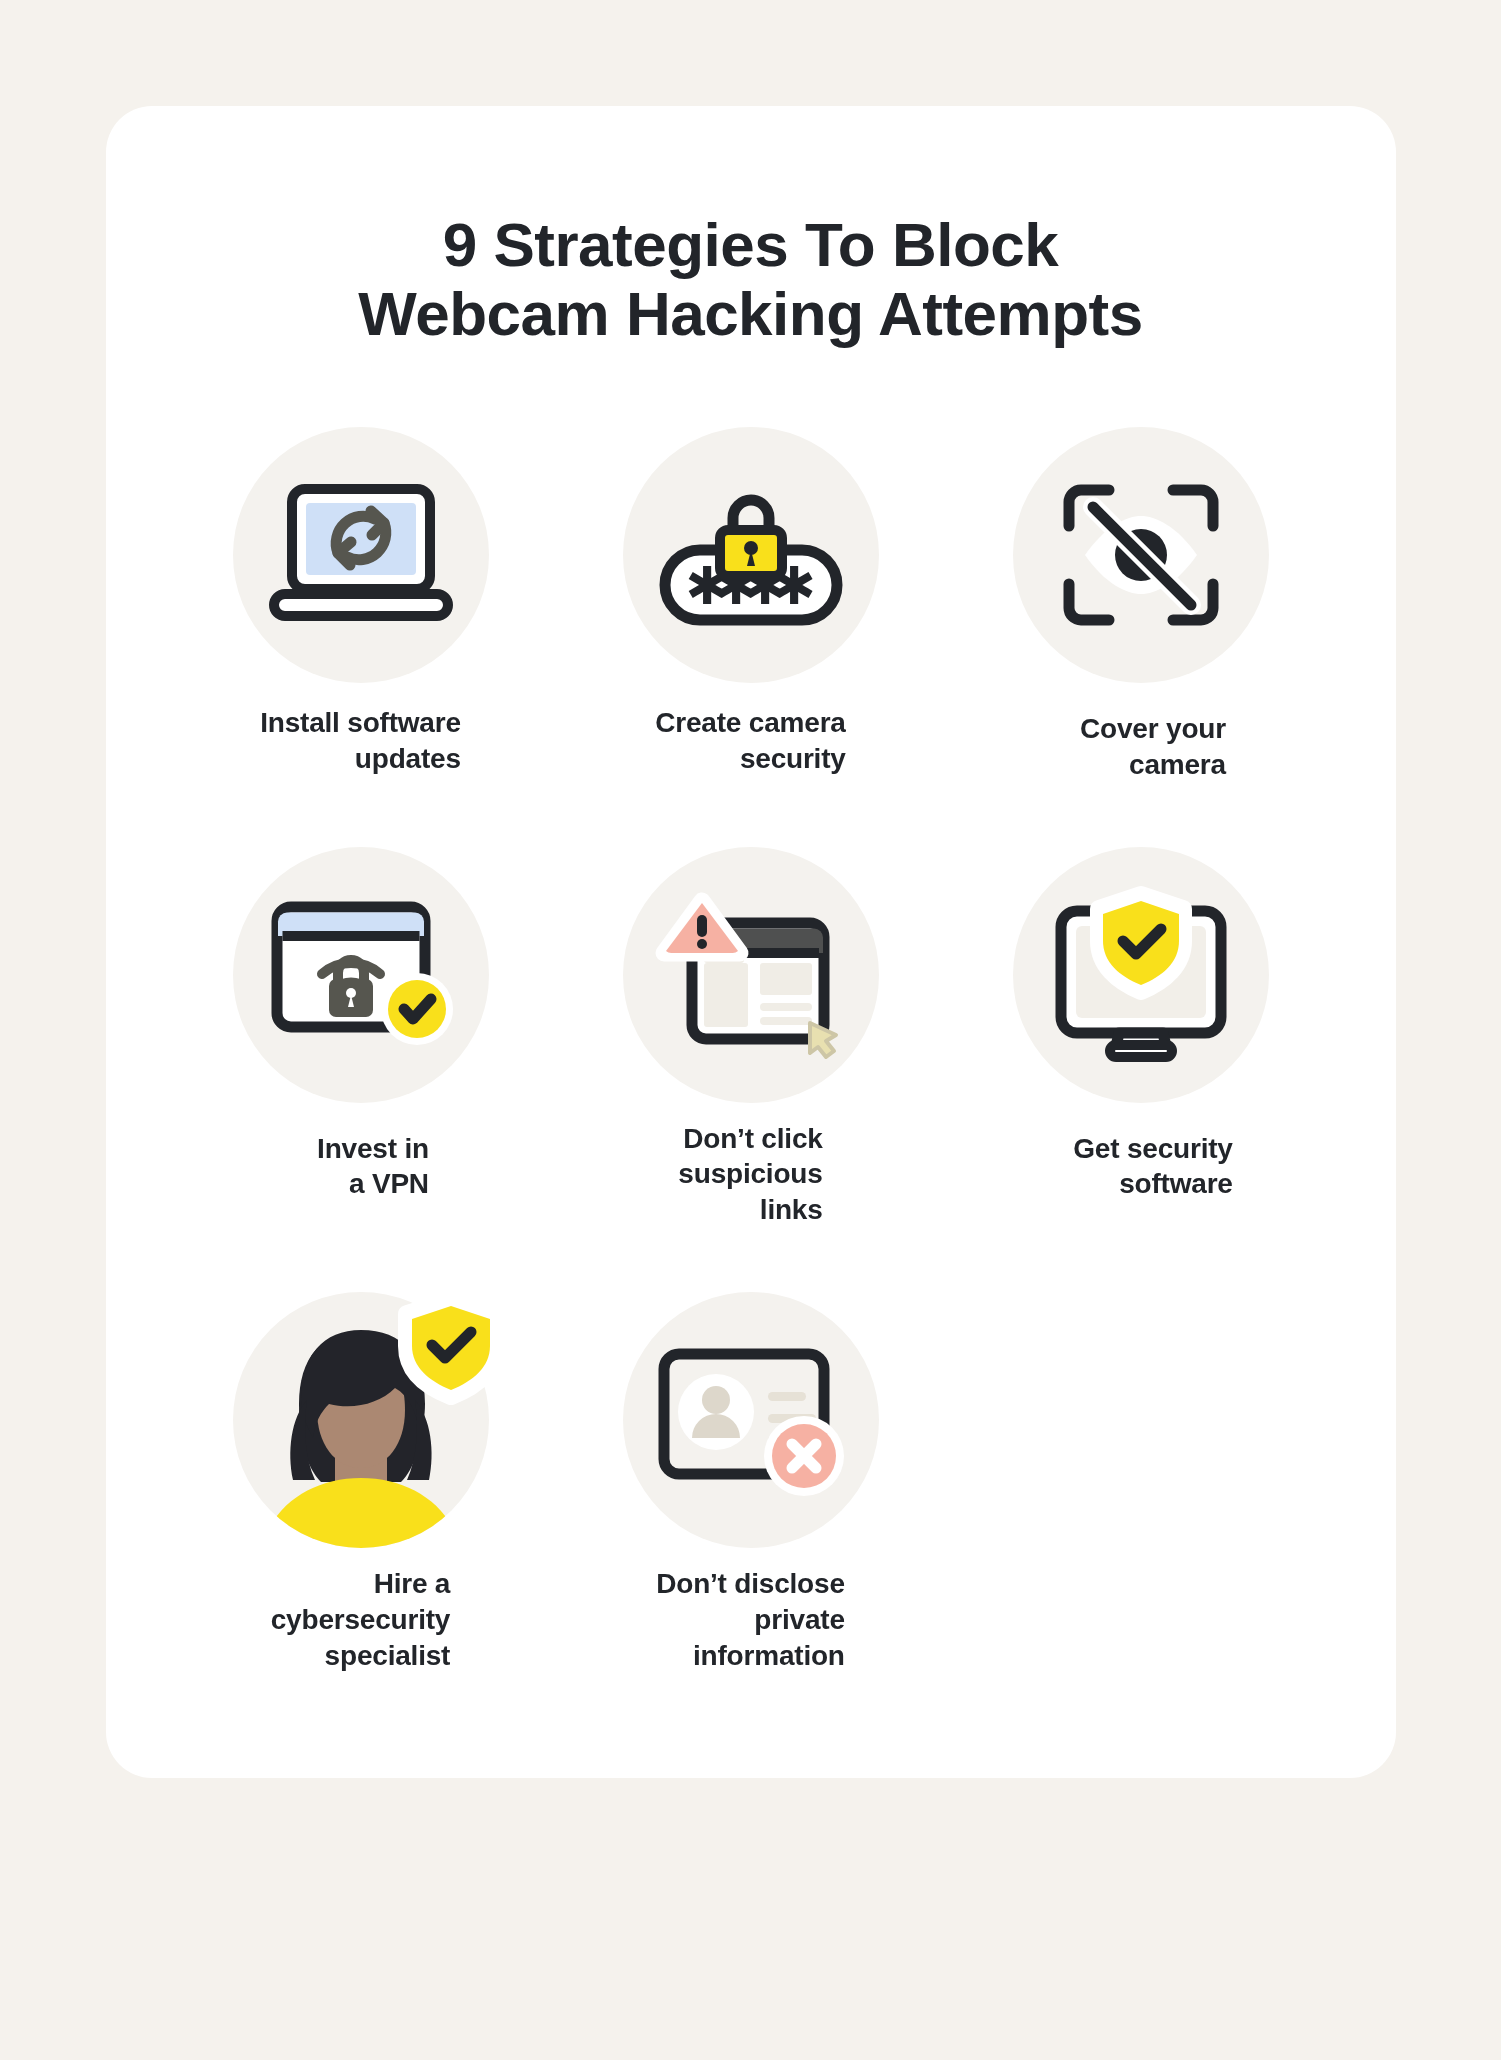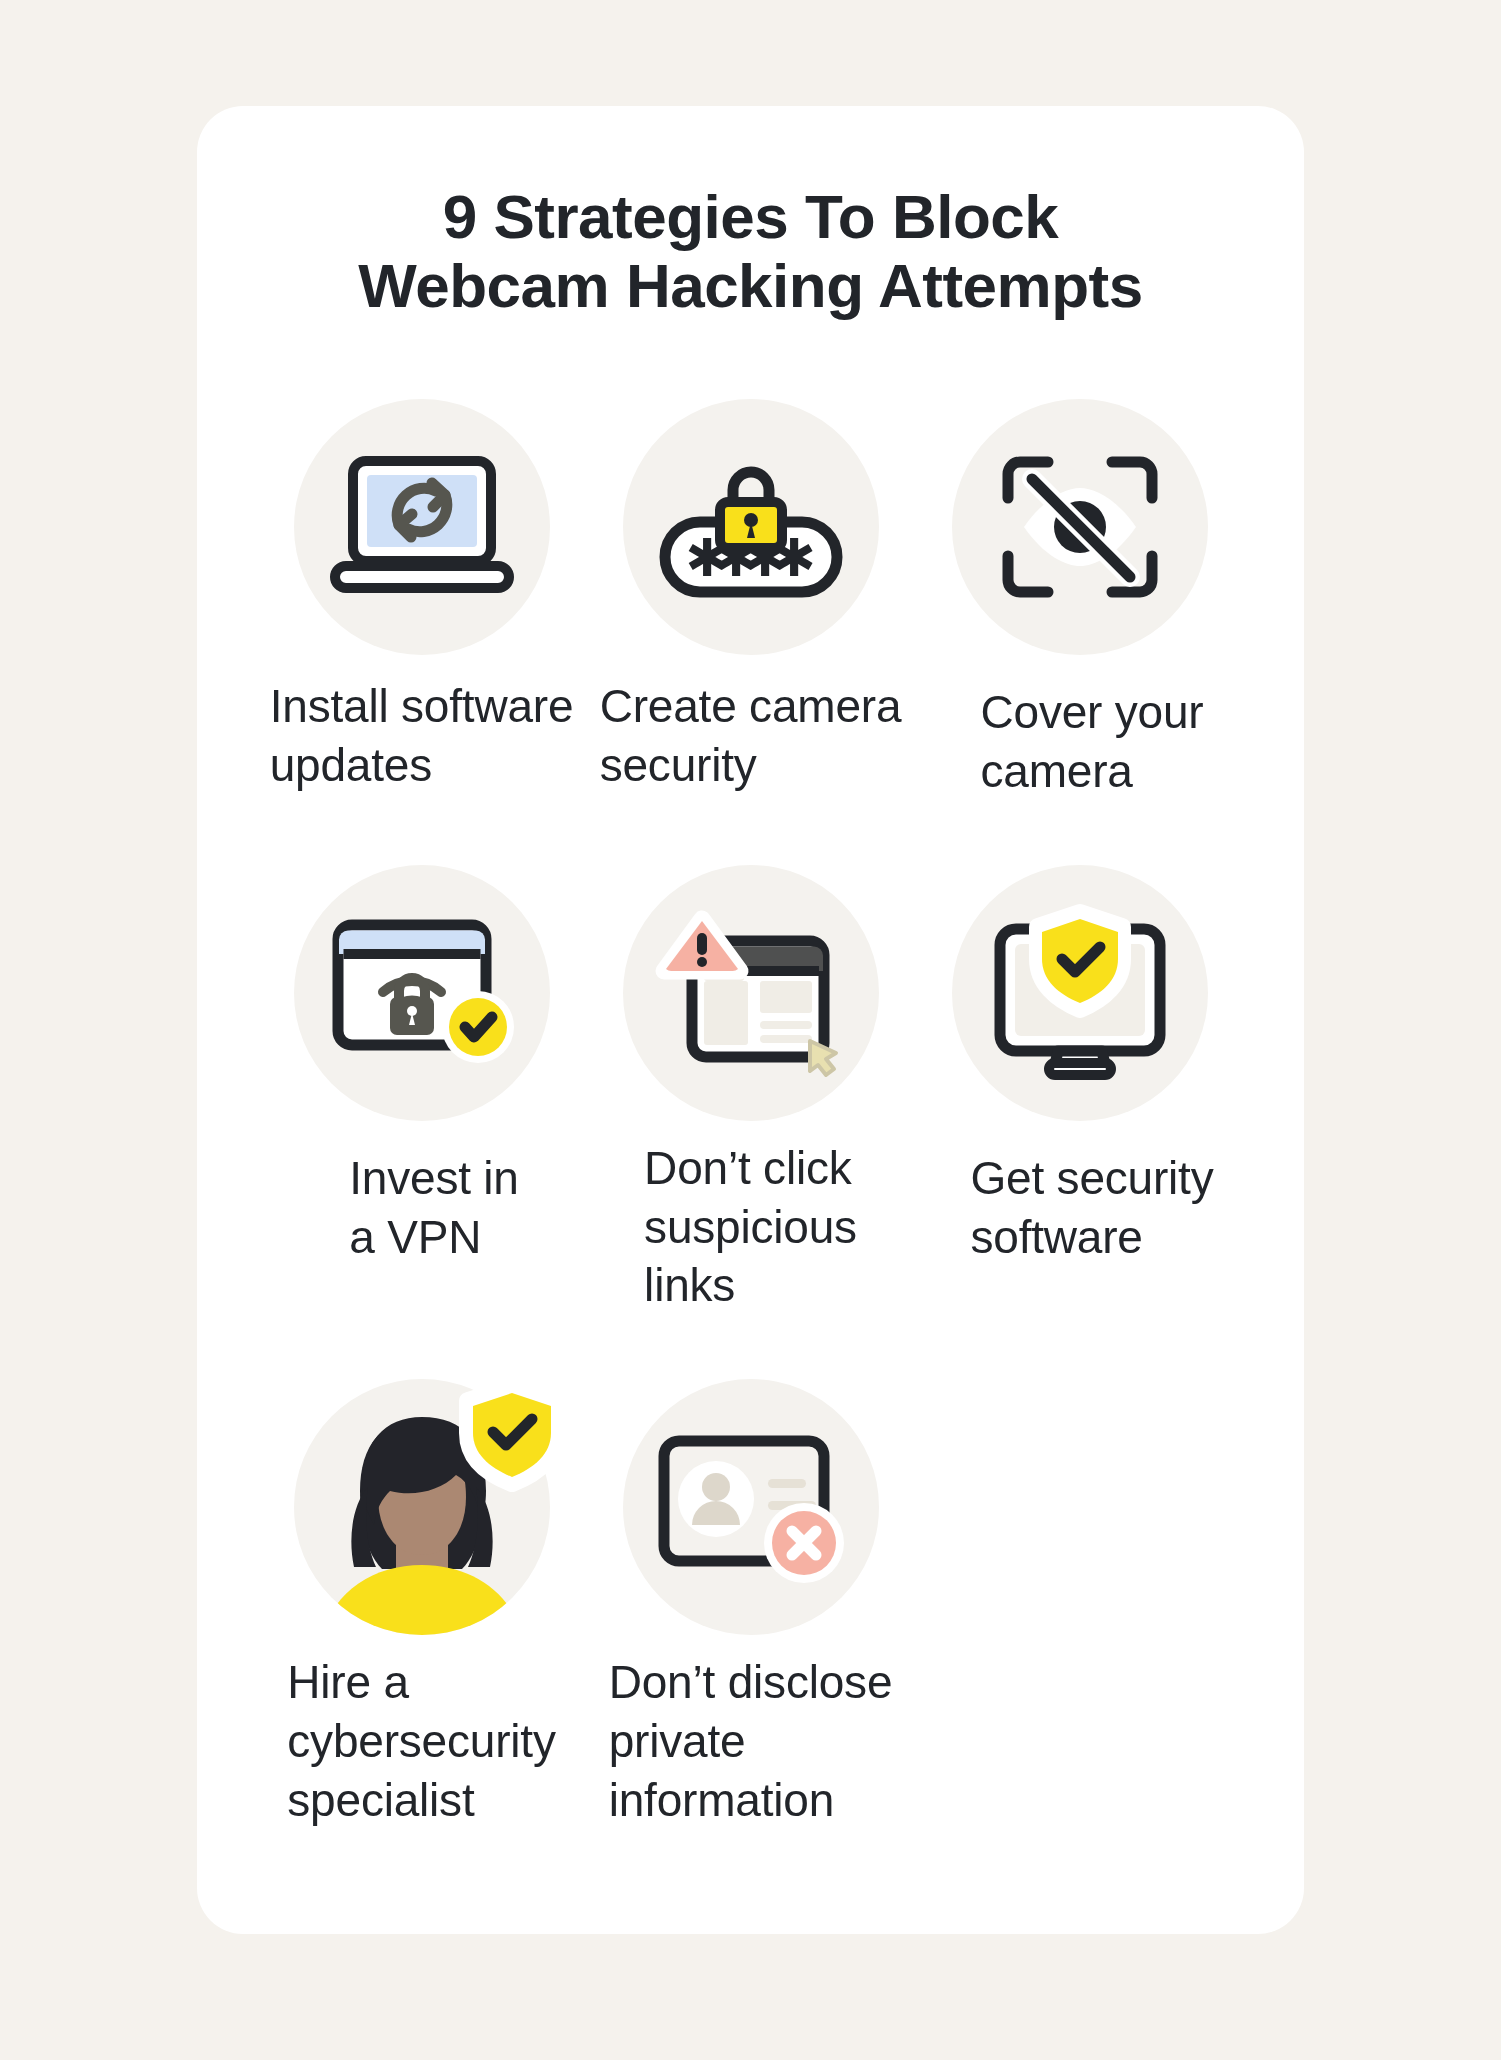--- a/index.html
+++ b/index.html
@@ -18,25 +18,25 @@
     width: 1501px;
     height: 2060px;
     background: #f5f2ed;
     display: flex;
     align-items: flex-start;
     justify-content: center;
   }
 
   .card {
     position: relative;
-    width: 1107px;
+    width: 1290px;
     margin-top: 106px;
     background: #ffffff;
     border-radius: 46px;
-    padding: 76px 60px 104px 60px;
+    padding: 104px 60px 104px 60px;
   }
 
   
   .title {
     text-align: center;
     font-size: 62px;
     line-height: 1.12;
     font-weight: 700;
     letter-spacing: -0.5px;
     color: #22252a;
@@ -66,24 +66,24 @@
     display: flex;
     align-items: center;
     justify-content: center;
     position: relative;
     flex: none;
   }
   .icon-circle svg { display: block; overflow: visible; }
 
   .cell-label {
     margin-top: 22px;
-    text-align: left;
-    font-size: 46px;
+    text-align: right;
+    font-size: 28px;
     line-height: 1.28;
-    font-weight: 400;
+    font-weight: 700;
     color: #22252a;
     letter-spacing: -0.2px;
     max-width: 330px;
   }
   .cell-label .line { display: block; }
 
   
   .row-2 .cell-label { margin-top: 28px; margin-left: 25px; }
   .row-3 .cell-label { margin-top: 18px; }
 </style>

